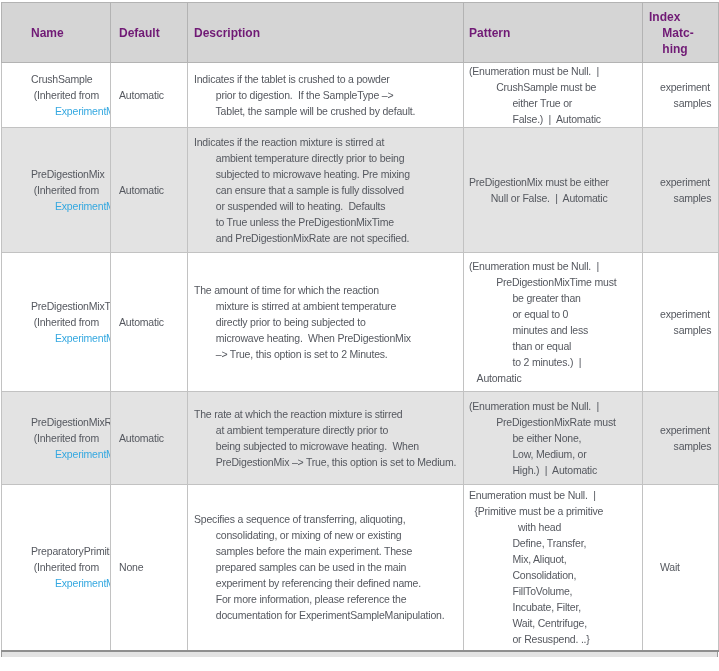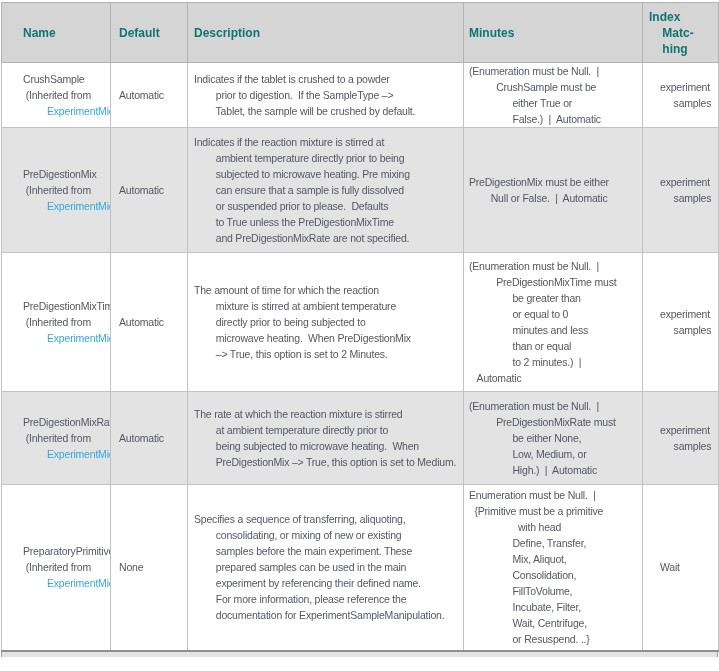--- a/index.html
+++ b/index.html
@@ -28,31 +28,31 @@
     overflow: hidden;
     padding: 0;
     color: #55585f;
     font-size: 10.5px;
     letter-spacing: -0.2px;
     line-height: 16px;
     text-align: left;
   }
   thead th {
     background: #d5d5d5;
-    color: #0f766e;
+    color: #701a75;
     font-weight: bold;
     font-size: 12px;
     letter-spacing: 0;
     border-color: #b3b3b3;
   }
   tr.alt td { background: #e3e3e3; }
   tr.plain td { background: #ffffff; }
   .pre { white-space: pre; }
   
-  .c-name   { padding-left: 21px; padding-right: 2px; }
+  .c-name   { padding-left: 29px; padding-right: 2px; }
   .c-def    { padding-left: 8px;  padding-right: 4px; margin-top: 19px; }
   .c-desc   { padding-left: 6px;  padding-right: 18px; margin-left: 42px; }
   .c-pat    { padding-left: 5px;  padding-right: 2px; }
   .c-idx    { padding-left: 17px;  padding-right: 2px; }
   th.c-idx  { padding-left: 6px; }
   .name-block { white-space: nowrap; }
   .name-main, .name-inherited { white-space: pre; }
   .name-link {
     color: #35a8e0;
     margin-left: 24px;
@@ -77,21 +77,21 @@
       <col style="width:77px">
       <col style="width:276px">
       <col style="width:179px">
       <col style="width:76px">
     </colgroup>
     <thead>
       <tr style="height:60px">
         <th class="c-name pre">Name</th>
         <th class="c-def pre">Default</th>
         <th class="c-desc pre">Description</th>
-        <th class="c-pat pre">Minutes</th>
+        <th class="c-pat pre">Pattern</th>
         <th class="c-idx pre">Index
     Matc-
     hing</th>
       </tr>
     </thead>
     <tbody>
 
       <tr class="plain" style="height:60px">
         <td class="c-name">
           <div class="name-block">
@@ -129,21 +129,21 @@
           </div>
         </td>
         <td class="c-def">
             <div class="pre">Automatic</div>
           </td>
         <td class="c-desc">
             <div class="pre">Indicates if the reaction mixture is stirred at
         ambient temperature directly prior to being
         subjected to microwave heating. Pre mixing
         can ensure that a sample is fully dissolved
-        or suspended prior to please.  Defaults
+        or suspended will to heating.  Defaults
         to True unless the PreDigestionMixTime
         and PreDigestionMixRate are not specified.</div>
           </td>
         <td class="c-pat">
             <div class="pre">PreDigestionMix must be either
         Null or False.  |  Automatic</div>
           </td>
         <td class="c-idx">
             <div class="pre">experiment
      samples</div>

